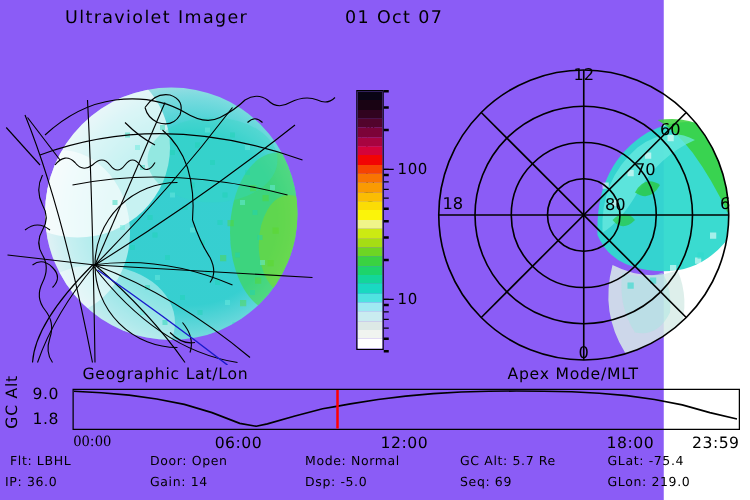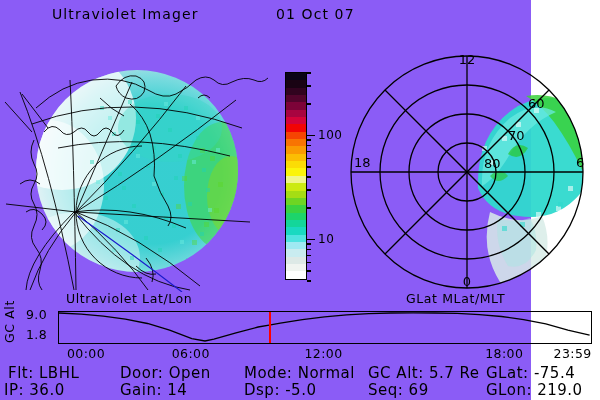--- a/index.html
+++ b/index.html
@@ -167,21 +167,21 @@
   }
 
   
   #status {
     position: absolute;
     left: 0; top: 362px;
     width: 600px; height: 38px;
   }
   .status-cell {
     position: absolute;
-    font-size: 15px;
+    font-size: 10px;
     letter-spacing: .5px;
     white-space: nowrap;
   }
   .status-row0 { top: 2px; }
   .status-row1 { top: 19px; }
 </style>
 </head>
 <body>
 
 <div id="app">
@@ -445,34 +445,34 @@
       <text class="polar-txt" x="24" y="131">18</text>
       <text class="polar-txt" x="137" y="250" text-anchor="middle">0</text>
       <text class="polar-txt" x="246" y="131">6</text>
 
       <text class="polar-txt" x="198" y="72">60</text>
       <text class="polar-txt" x="178" y="104">70</text>
       <text class="polar-txt" x="154" y="132">80</text>
     </svg>
   </div>
 
-  <div class="subtitle" id="sub-geo">Ultraviolet Lat/Lon</div>
-  <div class="subtitle" id="sub-mlt">GLat MLat/MLT</div>
+  <div class="subtitle" id="sub-geo">Geographic Lat/Lon</div>
+  <div class="subtitle" id="sub-mlt">Apex Mode/MLT</div>
 
   <div id="strip">
     <div id="strip-ylabel">GC Alt</div>
     <div id="strip-ytop">9.0</div>
     <div id="strip-ybot">1.8</div>
     <div id="strip-plot">
       <svg id="strip-svg" width="531" height="30" viewBox="0 0 531 30" preserveAspectRatio="none">
         <polyline id="strip-line" fill="none" stroke="#000000" stroke-width="1.3" points="0.0,1.0 22.1,2.2 44.3,4.1 66.4,7.2 88.5,11.5 110.6,18.1 132.8,26.7 146.0,29.0 154.9,27.1 177.0,20.8 199.1,15.0 210.2,13.1 221.3,11.1 243.4,7.6 265.5,4.9 287.6,2.9 309.8,1.6 331.9,1.0 354.0,0.8 376.1,1.0 398.3,1.4 420.4,2.6 442.5,4.5 464.6,7.6 486.8,11.9 508.9,18.1 530.6,23.2"></polyline>
       </svg>
       <div id="strip-cursor" style="left: 210.188px; background: rgb(255, 0, 0);"></div>
     </div>
-  <div class="xtick" style="left: 86px;">00:00</div>
+  <div class="xtick" style="left: 74px; font-family: Liberation Serif, serif;">00:00</div>
       <div class="xtick" style="left: 190.75px;">06:00</div>
       <div class="xtick" style="left: 323.5px;">12:00</div>
       <div class="xtick" style="left: 456.25px; margin-left: 48px;">18:00</div>
       <div class="xtick" style="left: 572.631px;">23:59</div>
     </div>
 
   <div id="status">
       <div class="status-cell status-row0" style="left: 8px;">Flt: LBHL</div>
       <div class="status-cell status-row0" style="left: 120px;">Door: Open</div>
       <div class="status-cell status-row0" style="left: 244px; text-align: right;">Mode: Normal</div>

